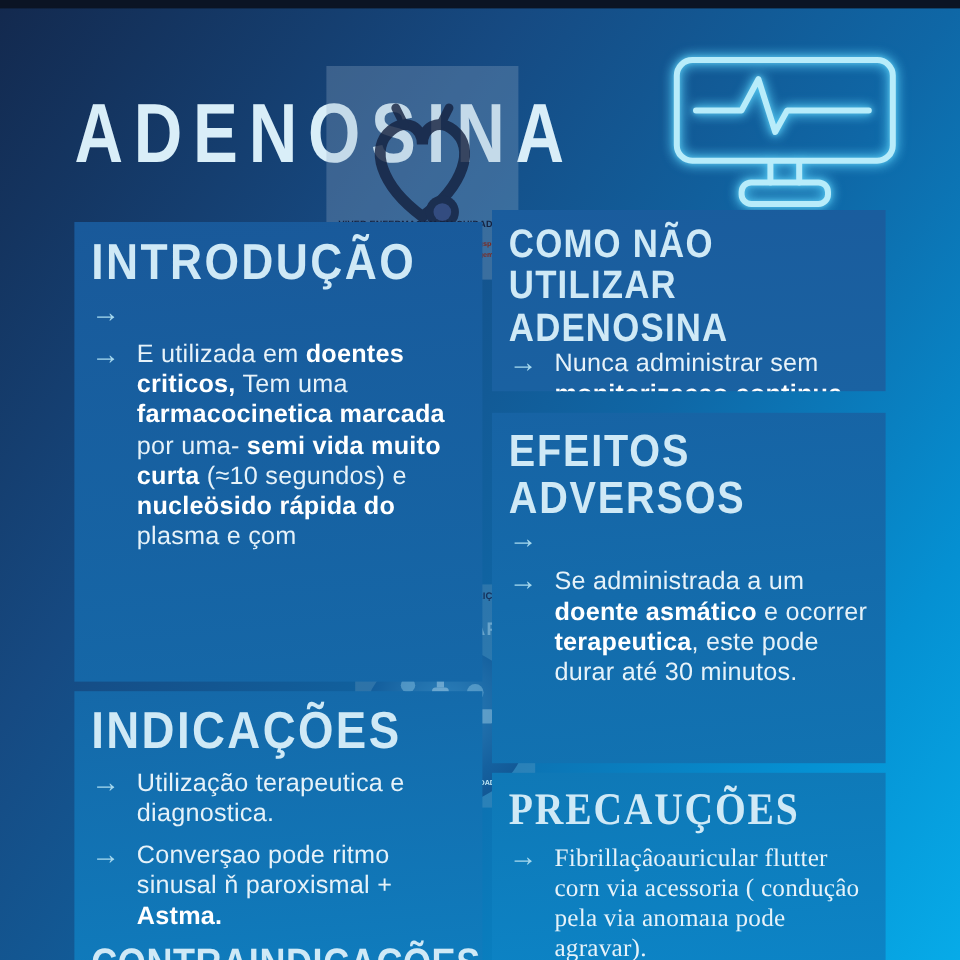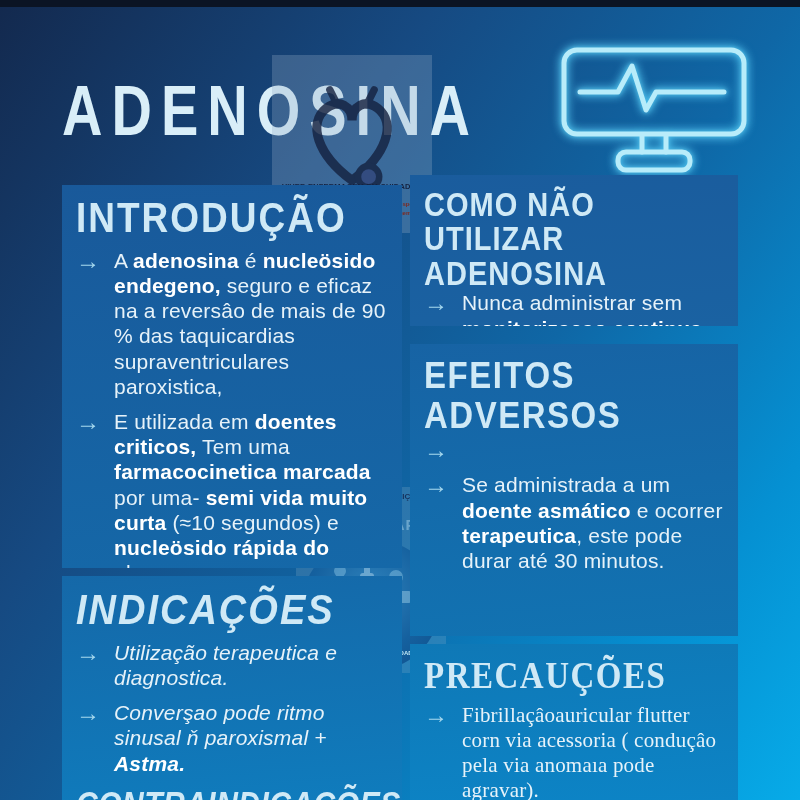--- a/index.html
+++ b/index.html
@@ -33,21 +33,21 @@
     background:radial-gradient(circle at 50% 40%,#2f83bd 0%,#15619f 55%,#0d4d8a 100%);
     display:flex;flex-direction:column;justify-content:flex-end;align-items:center;
     padding-bottom:9px;box-sizing:border-box;overflow:hidden;}
   .wm-circle svg{position:absolute;left:18px;top:12px;opacity:.45;}
   .wm-cc-name{font-size:5px;color:rgba(220,240,250,.55);font-weight:700;}
   .wm-cc-t1{font-size:6px;color:#bfe8f6;font-weight:700;margin-top:1px;}
   .wm-cc-t2{font-size:6px;color:#a8d8ec;font-weight:700;}
   
   .panel{position:absolute;box-sizing:border-box;padding:12px 12px 0 14px;overflow:hidden;}
   .p-intro  {left:62px;top:185px;width:340px;height:383px;background:linear-gradient(175deg,#19599a,#1568a8);}
-  .p-indic  {left:62px;top:576px;width:340px;height:224px;background:linear-gradient(175deg,#1568a8,#0f7cbd);font-style:italic;}
+  .p-indic  {left:62px;top:576px;width:340px;height:224px;background:linear-gradient(175deg,#1568a8,#0f7cbd);}
   .p-como   {left:410px;top:175px;width:328px;height:151px;background:linear-gradient(175deg,#1a5c9d,#1a62a2);}
   .p-efeitos{left:410px;top:344px;width:328px;height:292px;background:linear-gradient(175deg,#1763a4,#1173b2);}
   .p-precau {left:410px;top:644px;width:328px;height:156px;background:linear-gradient(175deg,#0f78b6,#0c84c6);font-family:Liberation Serif, serif;}
   .h{margin:0 0 12px 0;font-weight:700;color:#cfe9f6;transform:scaleY(1.14);transform-origin:0 0;line-height:1.05;}
   .h-intro{font-size:37px;letter-spacing:2px;}
   .h-indic{font-size:38px;letter-spacing:2px;}
   .h-contra{font-size:30px;letter-spacing:.5px;margin-top:8px;}
   .h-como{font-size:29px;letter-spacing:1px;}
   .h-efeitos{font-size:33px;letter-spacing:1.5px;}
   .h-precau{font-size:33px;letter-spacing:1.5px;}
@@ -104,21 +104,20 @@
     <div class="wm-cc-t1">DILUIÇÕES E COMPATIBILIDADES</div>
     <div class="wm-cc-t2">TERAPÊUTICAS</div>
   </div>
 </div>
 
 <div class="panel p-intro">
   <h2 class="h h-intro">INTRODUÇÃO</h2>
   <div>
       <div class="bullet">
         <span class="arrow">→</span>
-        <p><span>A </span><b>adenosina</b><span> é </span><b>nucleösido endegeno,</b><span> seguro e eficaz na a reversâo de mais de 90 % das taquicardias supraventriculares paroxistica,</span></p>
       </div>
       <div class="bullet">
         <span class="arrow">→</span>
         <p><span>E utilizada em </span><b>doentes criticos,</b><span> Tem uma </span><b>farmacocinetica marcada</b><span> por uma- </span><b>semi vida muito curta</b><span> (≈10 segundos) e </span><b>nucleösido rápida do</b><span> plasma e çom </span></p>
       </div>
     </div>
 </div>
 
 <div class="panel p-indic">
   <h2 class="h h-indic">INDICAÇÕES</h2>

